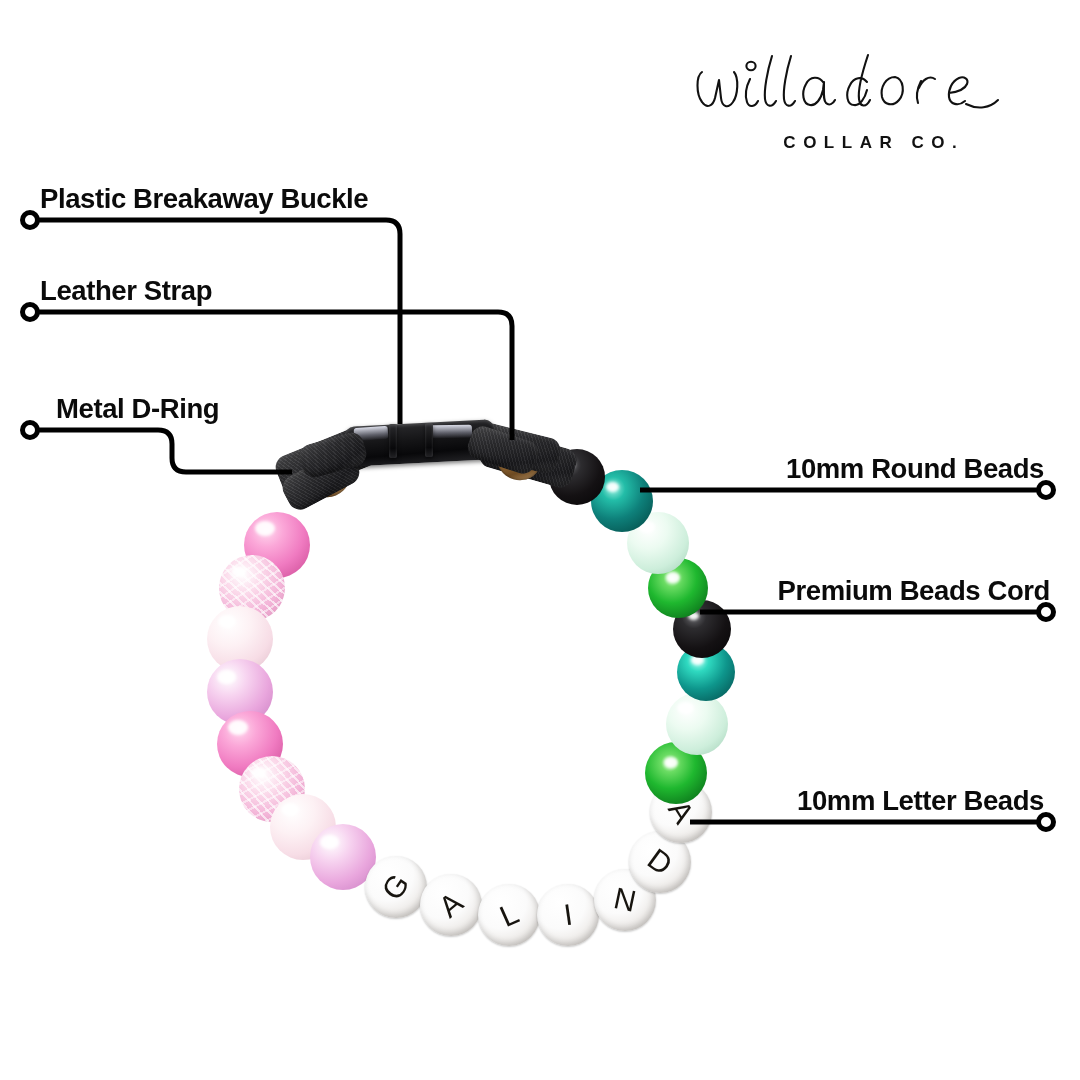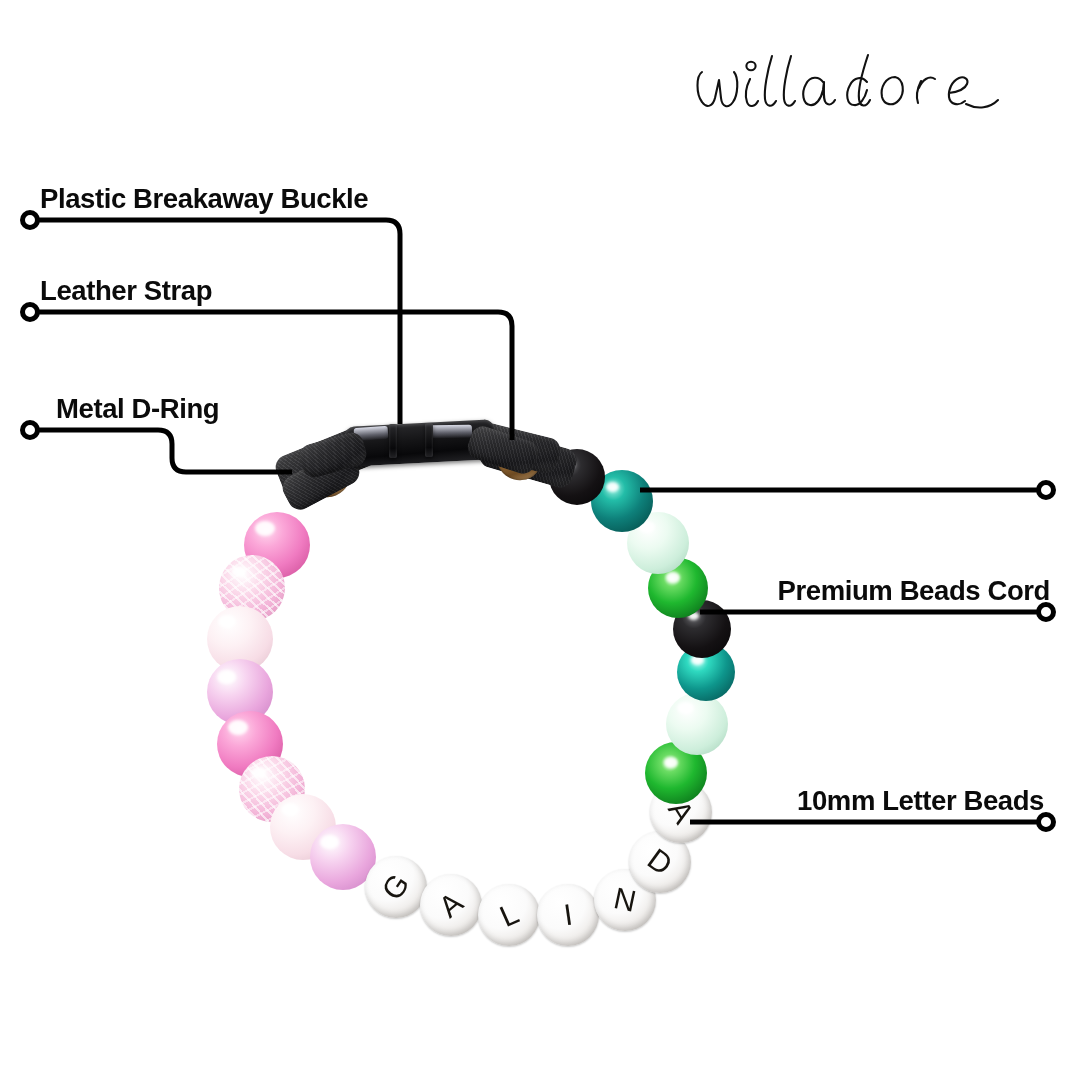--- a/index.html
+++ b/index.html
@@ -154,20 +154,21 @@
 
         <path d="M205 31 C196 31 190 41 192 51 C194 59 203 61 209 54 C215 47 214 33 205 31 Z"></path>
 
         <path d="M231 35 C227 43 226 51 228 57 M229 42 C232 34 239 29 245 33"></path>
 
         <path d="M259 47 C267 46 275 43 277 38 C279 33 274 30 269 32 C262 35 258 44 259 51 C260 58 268 61 275 55"></path>
 
         <path d="M276 58 C288 64 300 62 308 54"></path>
       </g>
     </svg>
+    <span id="brand-sub">COLLAR CO.</span>
   </div>
 
   <div id="product">
 
     <div class="bead" style="left:277px;top:545px;width:66px;height:66px;
                 background:radial-gradient(circle at 34% 28%, #ffd8ee 0%, #fba7d8 26%, #f07bc1 58%, #d4569f 88%, #ad3b7e 100%);">
       <i class="spec" style="left:16%;top:14%;width:20px;height:15px;"></i>
     </div>
     <div class="bead" style="left:252px;top:588px;width:66px;height:66px;
                 background:
@@ -303,18 +304,19 @@
       <circle cx="1046" cy="822" r="7.5"></circle>
     </g>
   </svg>
 
   <div class="callout-label" style="left:40px;top:185px;">Plastic Breakaway Buckle</div>
 
   <div class="callout-label" style="left:40px;top:277px;">Leather Strap</div>
 
   <div class="callout-label" style="left:40px;top:395px;margin-left:16px;">Metal D-Ring</div>
 
+  <div class="callout-label right-aligned" style="right:36px;top:455px;">10mm Round Beads</div>
 
   <div class="callout-label right-aligned" style="right:30px;top:577px;">Premium Beads Cord</div>
 
   <div class="callout-label right-aligned" style="right:36px;top:787px;">10mm Letter Beads</div>
 
 </div>
 
 </body></html>

